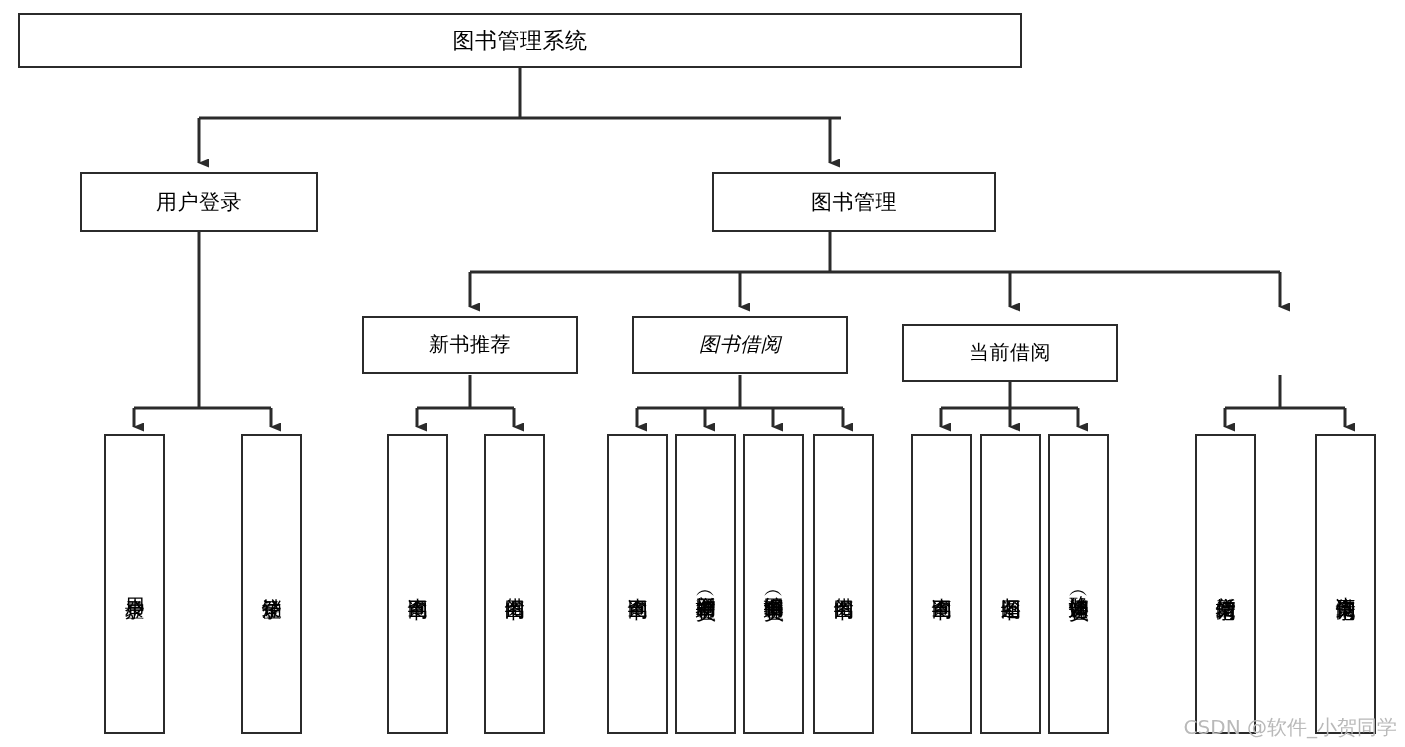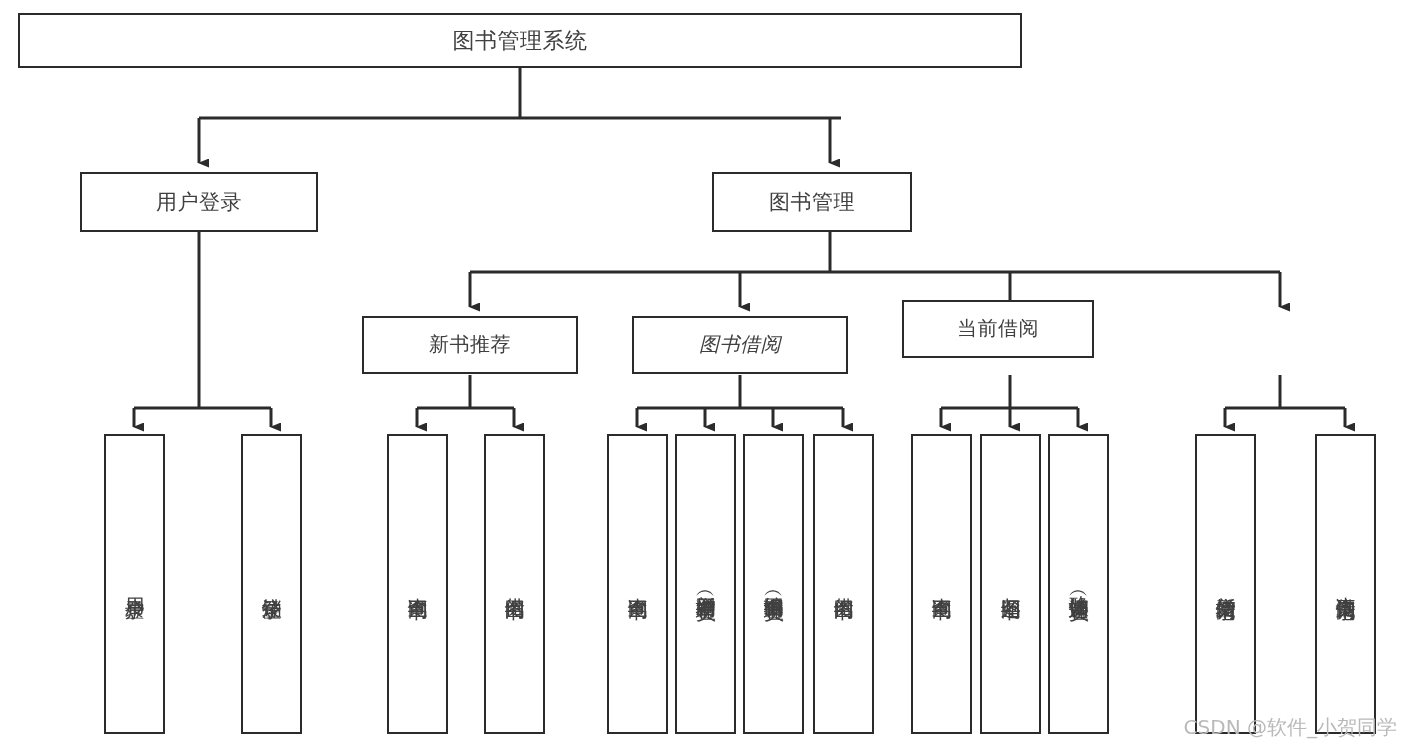--- a/index.html
+++ b/index.html
@@ -32,21 +32,21 @@
     position: absolute;
     box-sizing: border-box;
     border: 2px solid #2b2b2b;
     background: #ffffff;
     display: flex;
     align-items: center;
     justify-content: center;
     overflow: hidden;
   }
   .node .label {
-    color: #404040;
+    color: #000000;
     font-size: 21px;
     line-height: 1.18;
     letter-spacing: 0.5px;
     white-space: nowrap;
     text-align: right;
   }
   .node.vertical .label {
     writing-mode: vertical-rl;
     text-orientation: upright;
     font-size: 20px;
@@ -123,31 +123,31 @@
     </g>
   </svg>
 
   <div class="node root" style="left:18px; top:13px; width:1004px; height:55px;">
     <span class="label">图书管理系统</span>
   </div>
 
   <div class="node level2" style="left:80px; top:172px; width:238px; height:60px;">
     <span class="label">用户登录</span>
   </div>
-  <div class="node level2" style="left:712px; top:172px; width:200px; height:60px;">
+  <div class="node level2" style="left:712px; top:172px; width:284px; height:60px;">
     <span class="label">图书管理</span>
   </div>
 
   <div class="node level3" style="left:362px; top:316px; width:216px; height:58px;">
     <span class="label">新书推荐</span>
   </div>
   <div class="node level3" style="left:632px; top:316px; width:216px; height:58px;font-style:italic;">
     <span class="label">图书借阅</span>
   </div>
-  <div class="node level3" style="left:902px; top:300px; width:192px; height:58px;">
+  <div class="node level3" style="left:902px; top:324px; width:216px; height:58px;">
     <span class="label">当前借阅</span>
   </div>
 
   <div class="node vertical" style="left:104px; top:434px; width:61px; height:300px;">
     <span class="label">用户登录</span>
   </div>
   <div class="node vertical" style="left:241px; top:434px; width:61px; height:300px;">
     <span class="label">注销登录</span>
   </div>
 

